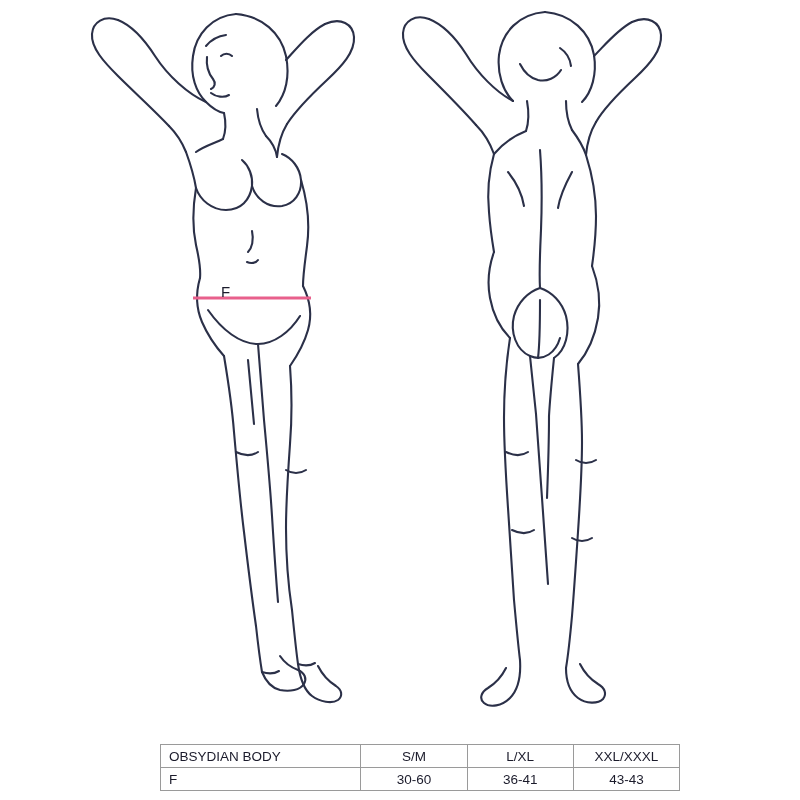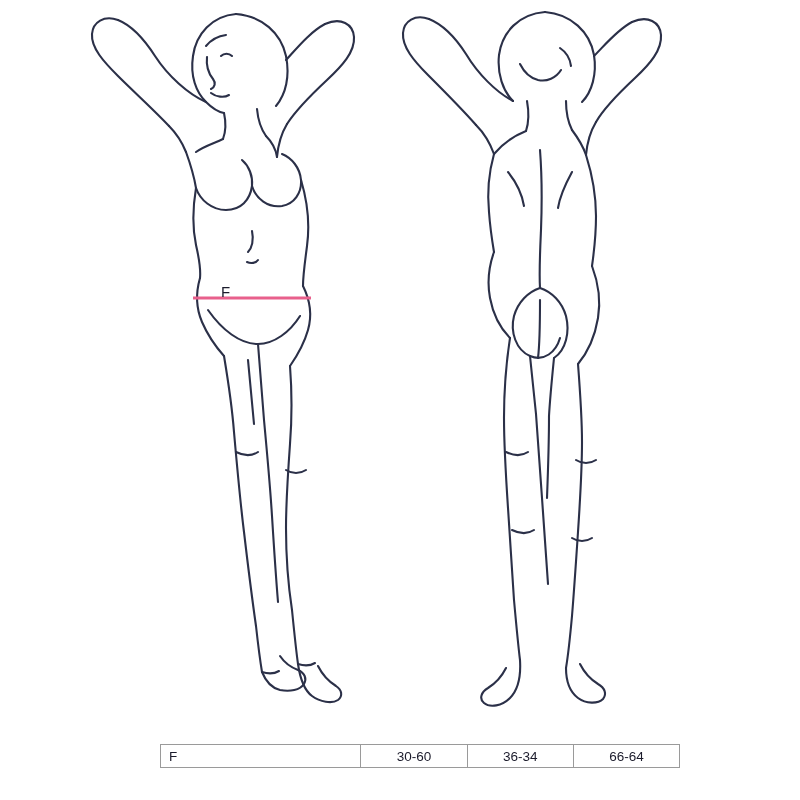--- a/index.html
+++ b/index.html
@@ -191,21 +191,27 @@
 
   <table id="size-table">
     <colgroup>
       <col class="name">
         <col class="sz">
         <col class="sz">
         <col class="sz">
     </colgroup>
     <tbody>
       <tr>
+        <td>OBSYDIAN BODY</td>
+        <td class="c">S/M</td>
+        <td class="c">L/XL</td>
+        <td class="c">XXL/XXXL</td>
+      </tr>
+      <tr>
         <td>F</td>
         <td class="c">30-60</td>
-        <td class="c">36-34</td>
-        <td class="c">66-64</td>
+        <td class="c">36-41</td>
+        <td class="c">43-43</td>
       </tr>
     </tbody>
   </table>
 
 </div>
 
 </body></html>

